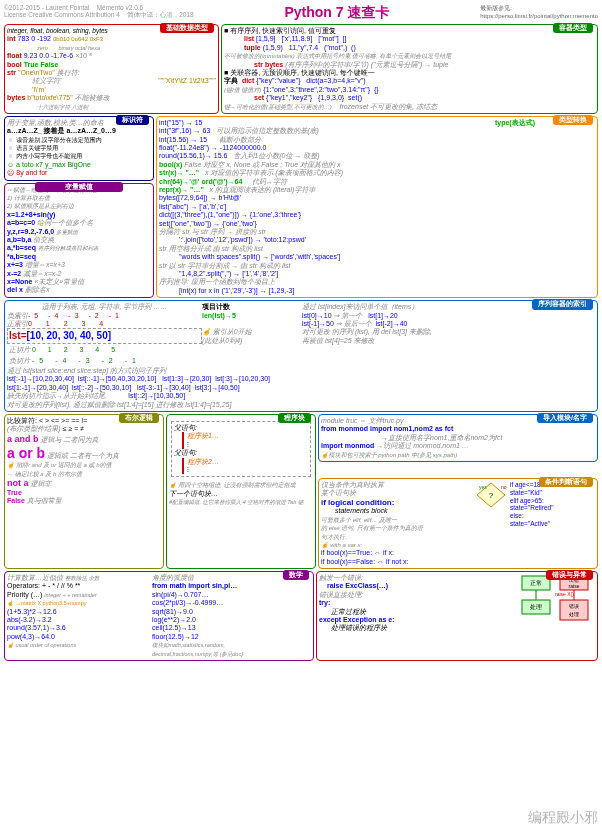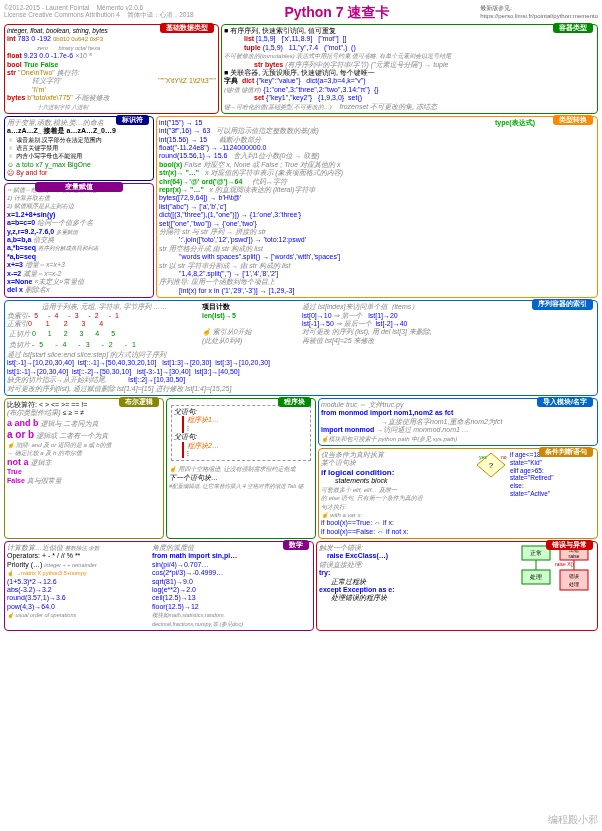--- a/index.html
+++ b/index.html
@@ -131,20 +131,21 @@
             <tr>
               <td class="cm i">负索引</td>
               <td class="rd" style="letter-spacing:4px">-5 -4 -3 -2 -1</td>
             </tr>
 <tr>
               <td class="cm i">正索引</td>
               <td class="rd" style="letter-spacing:6px"> 0  1  2  3  4</td>
             </tr>
 </tbody>
         </table>
+<div class="b" style="font-size:10px;background:#fff;border:1px dashed #999;padding:1px"><span class="kw">lst=</span><span class="bl">[10, 20, 30, 40, 50]</span></div>
 <table style="font-size:7px">
 <tbody>
             <tr>
               <td class="cm i">正切片</td>
               <td class="gr" style="letter-spacing:5px"> 0  1  2  3  4  5</td>
             </tr>
 <tr>
               <td class="cm i">负切片</td>
               <td class="gr" style="letter-spacing:5px">-5 -4 -3 -2 -1</td>
             </tr>
@@ -171,21 +172,21 @@
 <span class="cm">缺失的切片指示→从开始到结尾.</span> &nbsp;&nbsp;&nbsp;&nbsp;&nbsp;&nbsp;&nbsp;&nbsp;&nbsp;&nbsp;<span class="bl">lst[::2]→[10,30,50]</span><br>
 <span class="cm">对可更改的序列(list), 通过赋值删除 lst[1:4]=[15] 进行修改 lst[1:4]=[15,25]</span>
 </div>
 
 <div class="row" style="margin-top:2px">
 <div class="box ln" style="border-color:#880;width:160px">
 <span class="tag" style="background:#880">布尔逻辑</span>
 <span>比较算符: &lt; &gt; &lt;= &gt;= == !=</span><br>
 <span class="cm">(布尔类型作结果)</span> <span>≤ ≥  = ≠</span><br>
 <span class="mg b" style="font-size:9px">a and b</span> <span class="cm">逻辑与</span> <span class="cm">二者同为真</span><br>
-<span class="mg b" style="font-size:10px">a or b</span> <span class="cm">逻辑或</span> <span class="cm">二者有一个为真</span><br>
+<span class="mg b" style="font-size:14px">a or b</span> <span class="cm">逻辑或</span> <span class="cm">二者有一个为真</span><br>
 <span class="cm" style="font-size:6px">☝ 陷阱: and 及 or 返回的是 a 或 b的值</span><br>
 <span class="cm" style="font-size:6px">→ 确定比较 a 及 b 的布尔值</span><br>
 <span class="mg b" style="font-size:9px">not a</span> <span class="cm">逻辑非</span><br>
 <span class="mg b" style="white-space:pre">True
 False</span> <span class="cm">真与假常量</span>
 </div>
 
 <div class="box ln" style="border-color:#080;width:150px">
 <span class="tag" style="background:#080">程序块</span>
 <div style="border:1px dashed #999;padding:2px;margin:4px 2px">
@@ -207,21 +208,21 @@
 
 <div style="flex:1">
 <div class="box ln" style="border-color:#06c">
 <span class="tag" style="background:#06c">导入模块/名字</span>
 <span class="cm">module truc ⇔ 文件truc.py</span><br>
 <span class="bl b">from monmod import nom1,nom2 as fct</span><br>
 <span class="cm" style="margin-left:60px">→直接使用名字nom1,重命名nom2为fct</span><br>
 <span class="bl b">import monmod</span> <span class="cm">→访问通过 monmod.nom1 …</span><br>
 <span class="cm" style="font-size:6px">☝模块和包可搜索于 python path 中(参见 sys.path)</span>
 </div>
-<div class="box ln" style="border-color:#c80;margin-top:2px">
+<div class="box ln" style="border-color:#c80;margin-top:16px">
 <span class="tag" style="background:#c80">条件判断语句</span>
 <div style="display:flex">
 <div style="flex:1">
 <span class="cm">仅当条件为真时执算</span><br>
 <span class="cm">某个语句块</span><br>
 <span class="b bl" style="font-size:8px">if logical condition:</span><br>
 <span class="i" style="margin-left:14px">statements block</span><br>
 <span class="cm" style="font-size:6px">可套嵌多个 elif, elif… 及唯一</span><br>
 <span class="cm" style="font-size:6px">的 else 语句, 只有第一个条件为真的语</span><br>
 <span class="cm" style="font-size:6px">句才执行.</span><br>
@@ -306,13 +307,13 @@
             <text x="54" y="42" text-anchor="middle" font-size="5">处理</text>
 <path d="M16,16 L16,26" stroke="#080" marker-end="url(#a)"></path>
 <path d="M54,16 L54,26" stroke="#c00"></path>
 <text x="35" y="22" font-size="5" fill="#c00">raise X()</text>
 </svg>
 </div>
 </div>
 </div>
 </div>
 
-<div style="position:fixed;bottom:4px;right:4px;opacity:.5;font-size:10px;color:#666">编程殿小邪</div>
+<div style="position:fixed;bottom:4px;right:4px;opacity:.5;font-size:14px;color:#666">编程殿小邪</div>
 
 </body></html>

